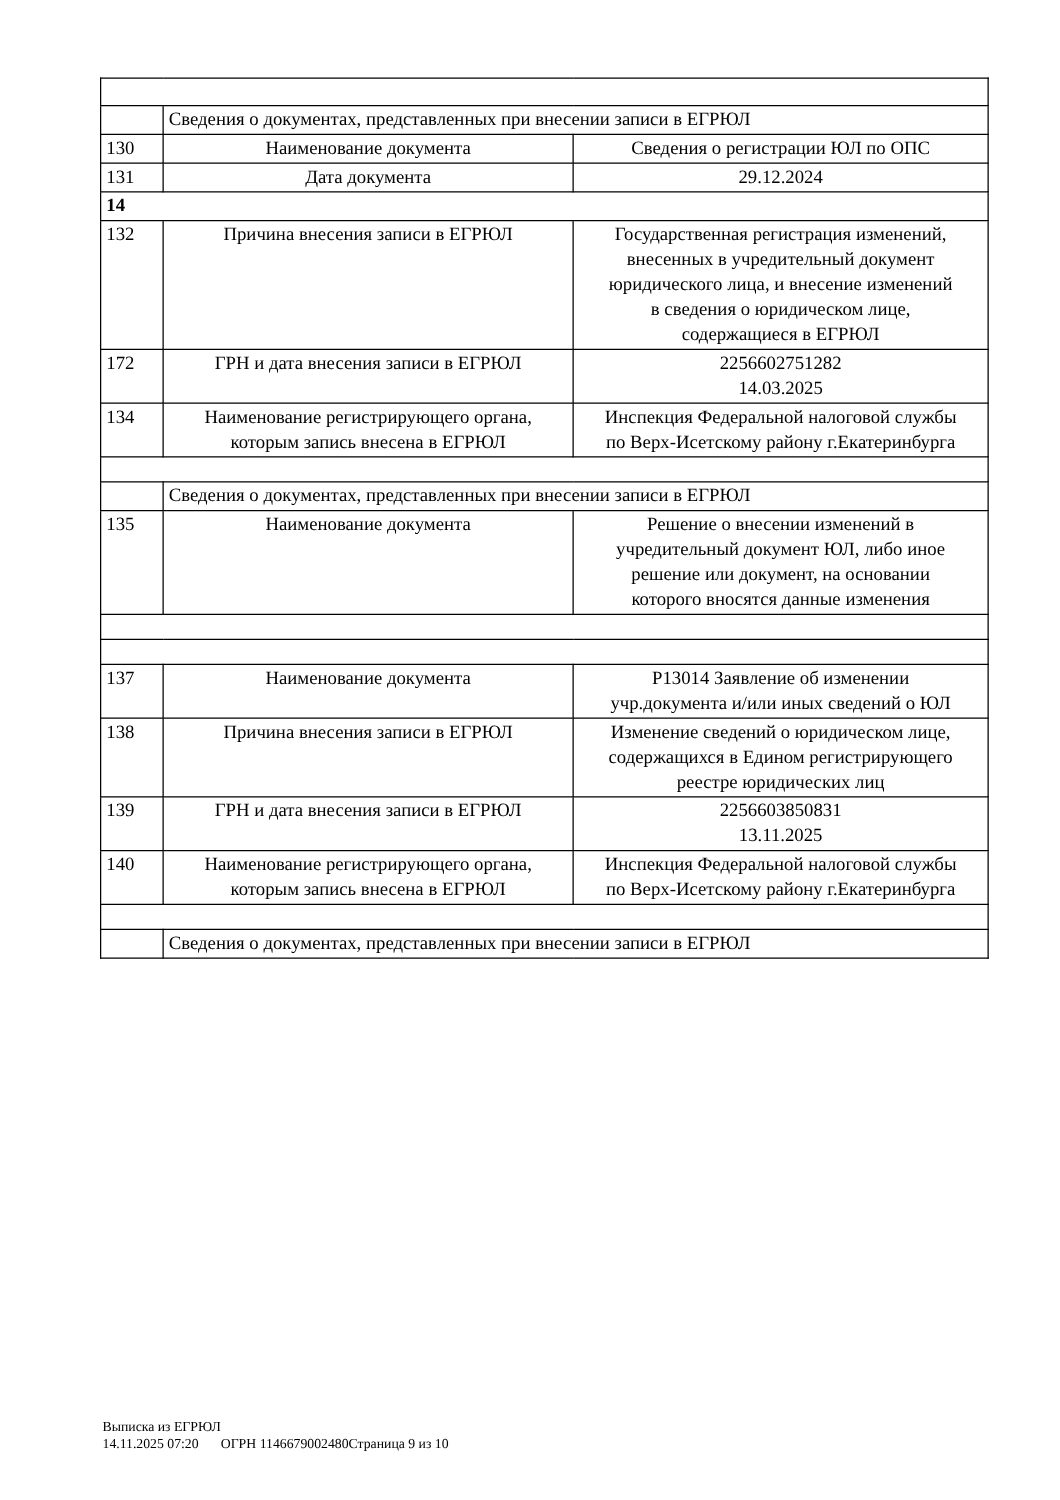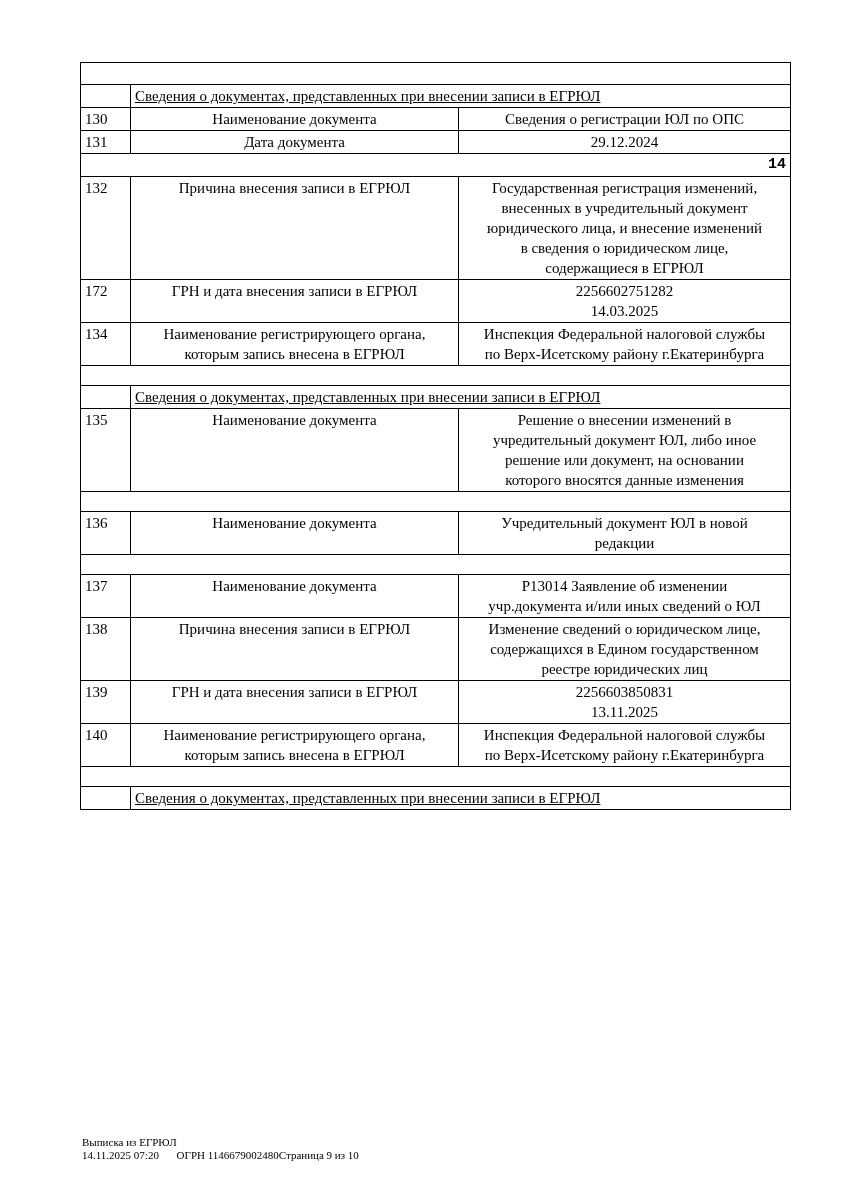--- a/index.html
+++ b/index.html
@@ -20,22 +20,22 @@
     vertical-align:top;
     padding:1px 4px;
     font-family:"Liberation Serif", serif;
     font-size:15px;
     line-height:20px;
   }
   td.num-cell { text-align:left; padding:1px 0; }
   td.value-cell, td.label-cell { white-space:pre-line; overflow:hidden;text-align:center; }
   tr.spacer-row td { height:20px; padding:0; }
   tr.spacer-row.first td { height:22px; }
-  tr.section-row td { text-align:right; font-weight:bold; height:22px;font-family:Liberation Mono, monospace; }
-  tr.header-row td.merged { white-space:normal;text-decoration:underline; }
+  tr.section-row td { text-align:left; font-weight:bold; height:22px; }
+  tr.header-row td.merged { white-space:normal; }
 
   .footer {
     position:absolute;
     left:82px; right:58px; top:1136px;
     display:flex;
     align-items:flex-end;
     font-size:11px;
     line-height:13px;
   }
   .footer .left-block { display:flex; flex-direction:column; }
@@ -105,40 +105,34 @@
           <td class="num-cell">135</td>
           <td class="label-cell">Наименование документа</td>
           <td class="value-cell">Решение о внесении изменений в
 учредительный документ ЮЛ, либо иное
 решение или документ, на основании
 которого вносятся данные изменения</td>
         </tr>
         <tr class="spacer-row">
           <td colspan="3"></td>
         </tr>
-        <tr class="entry-row">
-          <td class="num-cell">136</td>
-          <td class="label-cell">Наименование документа</td>
-          <td class="value-cell">Учредительный документ ЮЛ в новой
-редакции</td>
-        </tr>
         <tr class="spacer-row">
           <td colspan="3"></td>
         </tr>
         <tr class="entry-row">
           <td class="num-cell">137</td>
           <td class="label-cell">Наименование документа</td>
           <td class="value-cell">Р13014 Заявление об изменении
 учр.документа и/или иных сведений о ЮЛ</td>
         </tr>
         <tr class="entry-row">
           <td class="num-cell">138</td>
           <td class="label-cell">Причина внесения записи в ЕГРЮЛ</td>
           <td class="value-cell">Изменение сведений о юридическом лице,
-содержащихся в Едином государственном
+содержащихся в Едином регистрирующего
 реестре юридических лиц</td>
         </tr>
         <tr class="entry-row">
           <td class="num-cell">139</td>
           <td class="label-cell">ГРН и дата внесения записи в ЕГРЮЛ</td>
           <td class="value-cell">2256603850831
 13.11.2025</td>
         </tr>
         <tr class="entry-row">
           <td class="num-cell">140</td>

